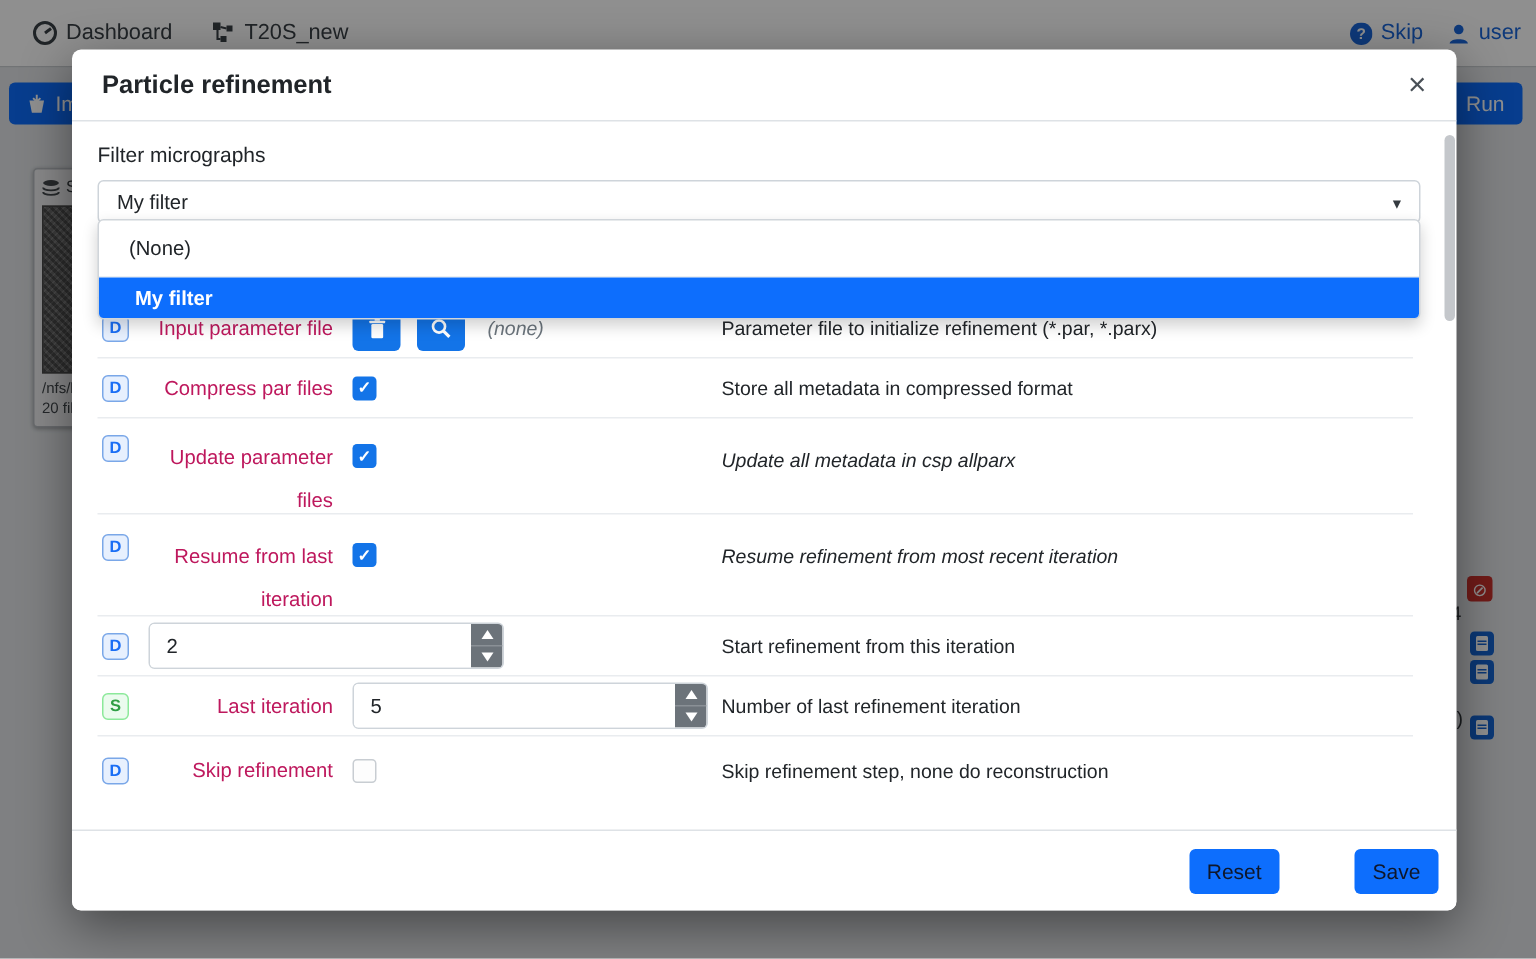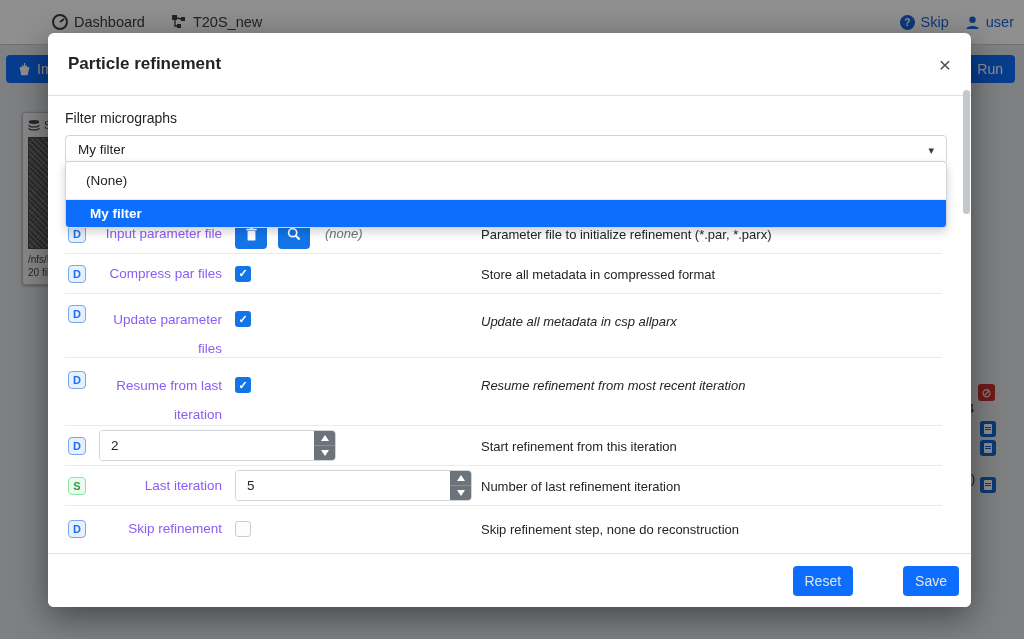--- a/index.html
+++ b/index.html
@@ -6,21 +6,21 @@
   html,body { width:1024px; height:639px; overflow:hidden;
     font-family:"Liberation Sans", sans-serif; background:#e2e5e8; }
   .page { position:absolute; inset:0; }
 
   
   .navbar { position:absolute; top:0; left:0; right:0; height:45px; background:#ffffff;
     border-bottom:1px solid #c9cdd1; display:flex; align-items:center; padding:0 10px; }
   .brand { display:flex; align-items:center; gap:7px; }
   .brand-text { font-size:21px; font-weight:bold; color:#1e4bb8; letter-spacing:.5px; }
   .brand-sep { width:2px; height:30px; background:#3a3f45; transform:rotate(6deg); margin-left:2px; }
-  .nav-links { display:flex; align-items:flex-start; gap:26px; margin-left:42px; }
+  .nav-links { display:flex; align-items:flex-start; gap:26px; margin-left:12px; }
   .nav-link { display:flex; align-items:center; gap:6px; color:#3a4046; font-size:14.5px; cursor:pointer; }
   .nav-right { margin-left:auto; display:flex; align-items:center; gap:16px; }
   .nav-right .nav-link { color:#1a66d9; }
   .icon-svg { display:block; }
 
   .toolbar-btn { position:absolute; top:55px; height:28px; background:#0d6efd; color:#fff;
     border:none; border-radius:4px; font-size:14px; display:flex; align-items:center; gap:6px;
     padding:0 12px; font-family:inherit; }
   .btn-import { left:6px; }
   .btn-run { right:9px; }
@@ -43,21 +43,21 @@
   .doc-glyph { width:8px; height:10px; background:#fff; border-radius:1px; position:relative; }
   .doc-glyph:after { content:""; position:absolute; left:1px; top:3px; width:6px; height:1px;
     background:#1464d2; box-shadow:0 2px 0 #1464d2; }
 
   
   .backdrop { position:absolute; inset:0; background:rgba(0,0,0,0.44); z-index:10; }
 
   
   .modal { position:absolute; left:48px; top:33px; width:923px; height:574px; background:#fff;
     border-radius:6px; box-shadow:0 10px 34px rgba(0,0,0,.45); z-index:20; overflow:hidden; }
-  .modal-header { height:63px; border-bottom:1px solid #dee2e6; display:flex; align-items:center;
+  .modal-header { height:48px; border-bottom:1px solid #dee2e6; display:flex; align-items:center;
     padding:0 20px; }
   .modal-title { font-size:17px; font-weight:bold; color:#212529; }
   .modal-close { margin-left:auto; background:none; border:none; font-size:21px; color:#495057;
     cursor:pointer; line-height:1; font-family:inherit; }
   .modal-body { position:relative; height:468px; padding:14px 29px 0 17px; }
   .filter-label { font-size:14px; color:#212529; margin-bottom:9px; }
   .filter-select { position:relative; width:882px; height:29px; border:1px solid #ced4da;
     border-radius:4px; background:#fff; font-size:13.5px; color:#212529; display:flex;
     align-items:center; padding:0 12px; cursor:pointer; }
   .select-caret { position:absolute; right:12px; top:8px; font-size:11px; color:#343a40; }
@@ -72,21 +72,21 @@
   .rows { position:relative; margin-top:4px; }
   .prow { display:flex; align-items:center; border-bottom:1px solid #e9ecef; position:relative; height:40px; }
   .prow.h46 { height:46px; align-items:flex-end; padding-bottom:6px; }
   .prow.tall { height:64px; align-items:flex-start; padding-top:11px; }
   .prow.tall2 { height:68px; align-items:flex-start; padding-top:13px; }
   .prow.last { height:45px; border-bottom:none; }
   .pbadge { width:18px; height:18px; margin-left:3px; border-radius:4px; font-size:11px; font-weight:bold;
     display:flex; align-items:center; justify-content:center; flex:none; }
   .badge-d { background:#e7f0fe; border:1px solid #7aa7e8; color:#1a6ef5; }
   .badge-s { background:#ebfbee; border:1px solid #8ce99a; color:#2f9e44; }
-  .plabel { width:130px; margin-left:6px; text-align:right; font-size:13.5px; color:#8b5cf6;
+  .plabel { width:130px; margin-left:6px; text-align:right; font-size:13.5px; color:#be185d;
     line-height:29px; flex:none; }
   .pctrl { margin-left:13px; display:flex; align-items:center; flex:none; }
   .sq-btn { width:32px; height:30px; border:none; border-radius:4px; background:#1374e8; color:#fff;
     display:flex; align-items:center; justify-content:center; cursor:pointer; }
   .sq-btn + .sq-btn { margin-left:11px; }
   .none-val { font-style:italic; color:#6c757d; font-size:13px; margin-left:15px; }
   .checkbox { width:16px; height:16px; border-radius:3px; }
   .checkbox.checked { background:#1374e8; color:#fff; font-size:11px; font-weight:bold;
     display:flex; align-items:center; justify-content:center; }
   .checkbox.unchecked { background:#fdfdfd; border:1px solid #c8cdd2; }
@@ -103,21 +103,21 @@
     border-top:6px solid #fff; }
   .pdesc { position:absolute; left:416px; font-size:13px; color:#212529; top:50%; transform:translateY(-50%); }
   .prow.tall .pdesc, .prow.tall2 .pdesc { top:20px; transform:none;font-style:italic; }
   .hidden-row-btns { position:absolute; left:169px; bottom:6px; display:flex; }
 
   .scroll-thumb { position:absolute; right:1px; top:57px; width:7px; height:124px; background:#c4c7cb;
     border-radius:4px; z-index:6; }
 
   .modal-footer { position:absolute; left:0; right:0; bottom:0; height:54px; border-top:1px solid #dee2e6;
     background:#fff; display:flex; align-items:center; justify-content:flex-end; padding-right:12px; }
-  .footer-btn { background:#0d6efd; color:#e5e5e5; border:none; border-radius:4px; height:30px;
+  .footer-btn { background:#0d6efd; color:#0f172a; border:none; border-radius:4px; height:30px;
     padding:0 12px; font-size:14px; cursor:pointer; font-family:inherit; }
   .footer-btn.reset { margin-right:50px; }
 </style>
 </head>
 <body>
 
 <div class="page">
 
   <div class="navbar">
     <div class="nav-links">

